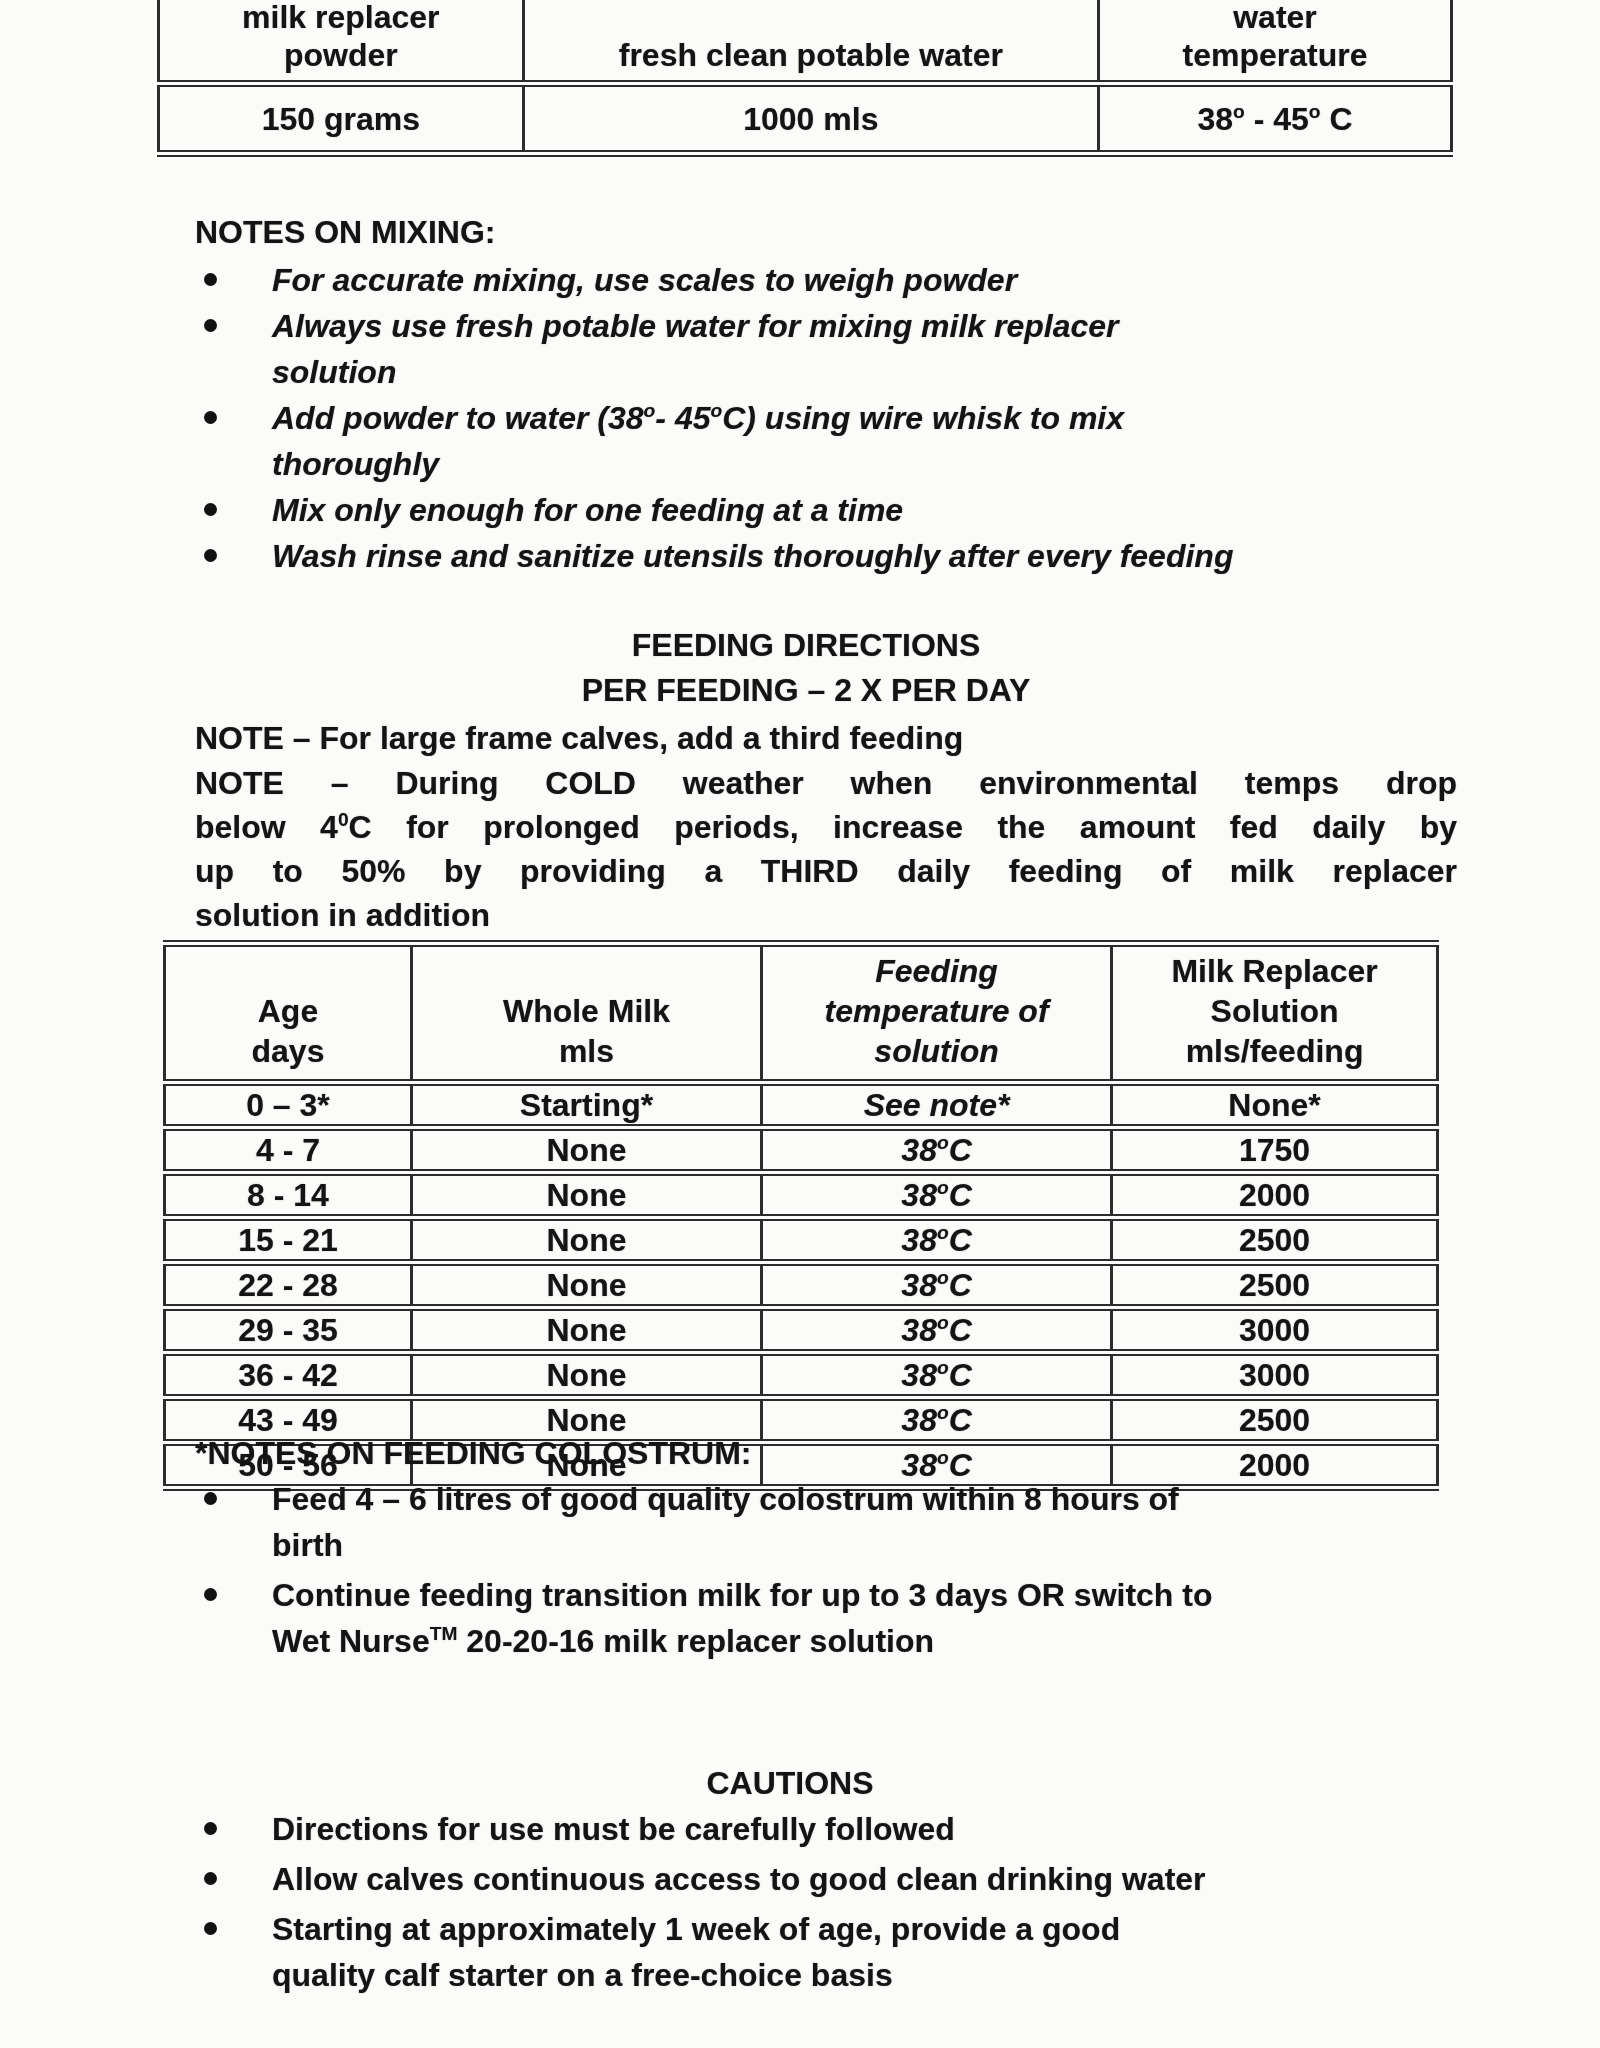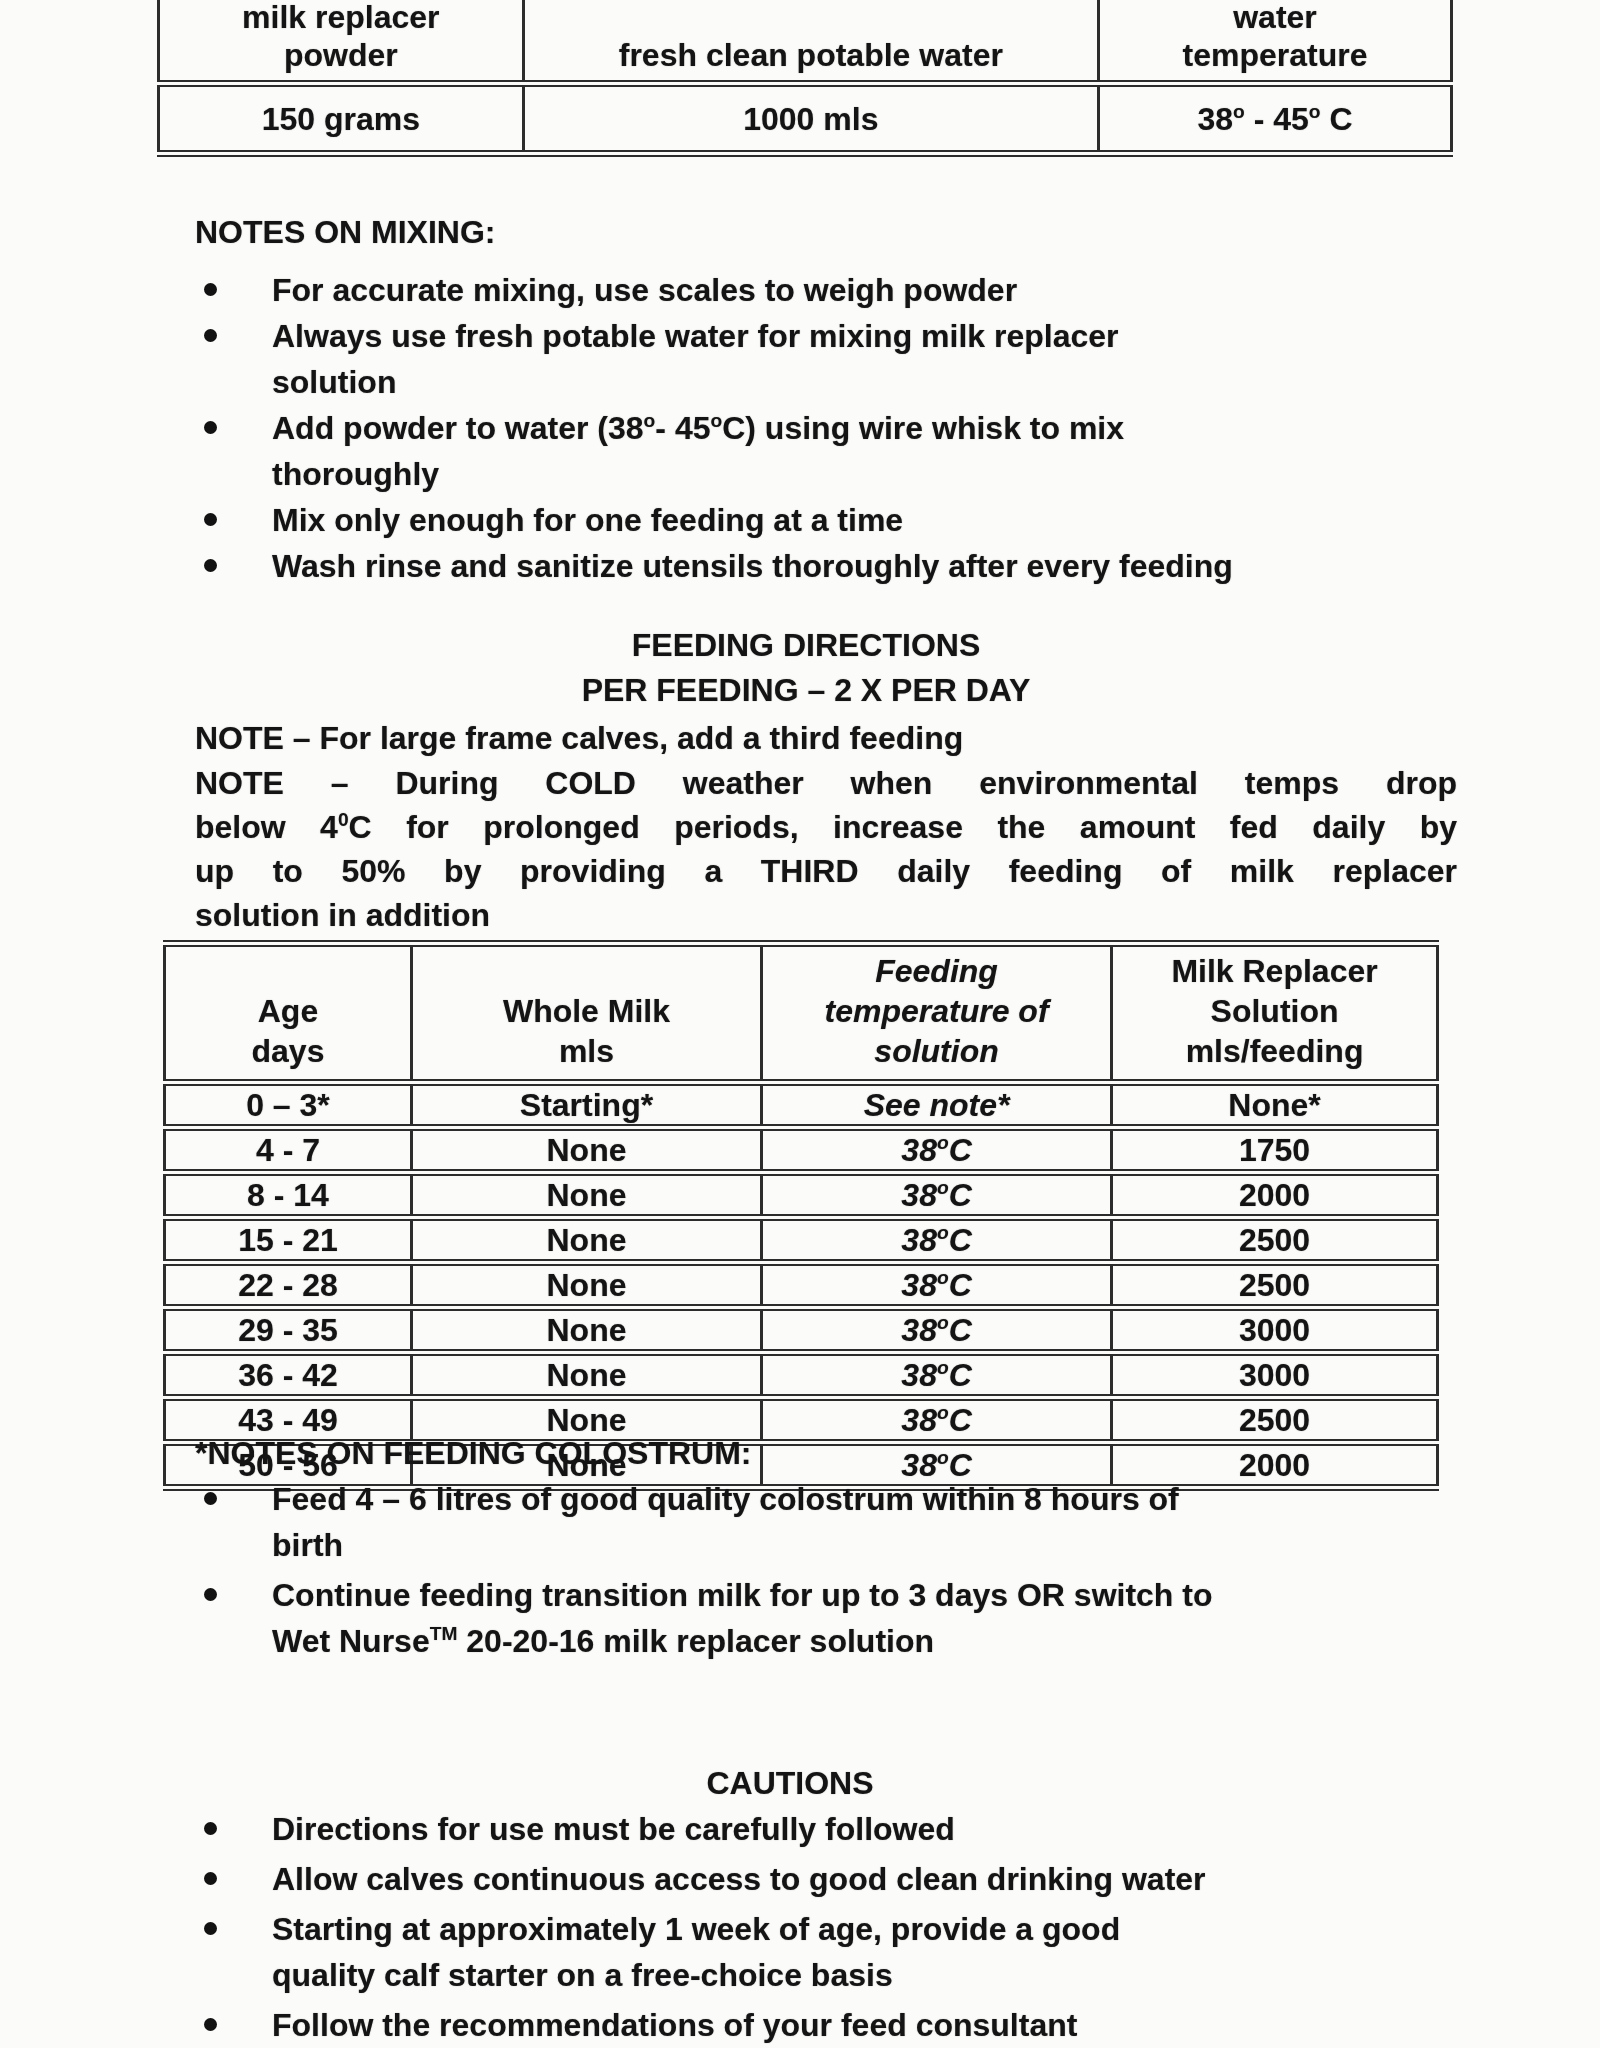--- a/index.html
+++ b/index.html
@@ -41,21 +41,21 @@
 
   
   .h{ line-height:46px; }
   .blist{ list-style:none; margin:0; padding:0; }
   .blist li{ position:relative; padding-left:77px; line-height:46px; }
   .blist.gap li + li{ margin-top:4px; }
   .dot{ position:absolute; left:9px; top:16px; width:13px; height:13px;
         border-radius:50%; background:#121212; }
 
   .notes-mixing{ position:absolute; left:195px; top:209px; width:1262px; }
-  .notes-mixing ul{ margin-top:12px; }
+  .notes-mixing ul{ margin-top:2px;font-style:italic; }
 
   .fd-titles{ position:absolute; left:195px; top:623px; width:1222px;
               text-align:center; line-height:45px; }
   .fd-note1{ position:absolute; left:195px; top:715px; width:1262px; line-height:46px; }
   .fd-note2{ position:absolute; left:195px; top:761px; width:1262px; line-height:44px; }
   .fd-note2 .jline{ text-align:justify; text-align-last:justify; }
   .fd-note2 .jline.last{ text-align-last:left; }
 
   .colostrum{ position:absolute; left:195px; top:1430px; width:1262px; }
   .cautions{ position:absolute; left:195px; top:1760px; width:1262px; }
@@ -229,20 +229,16 @@
         </li>
         <li>
           <span class="dot"></span>
           <div>Allow calves continuous access to good clean drinking water</div>
         </li>
         <li>
           <span class="dot"></span>
           <div>Starting at approximately 1 week of age, provide a good</div>
           <div>quality calf starter on a free-choice basis</div>
         </li>
-        <li>
-          <span class="dot"></span>
-          <div>Follow the recommendations of your feed consultant</div>
-        </li>
       </ul>
   </div>
 
 </div>
 
 </body></html>

